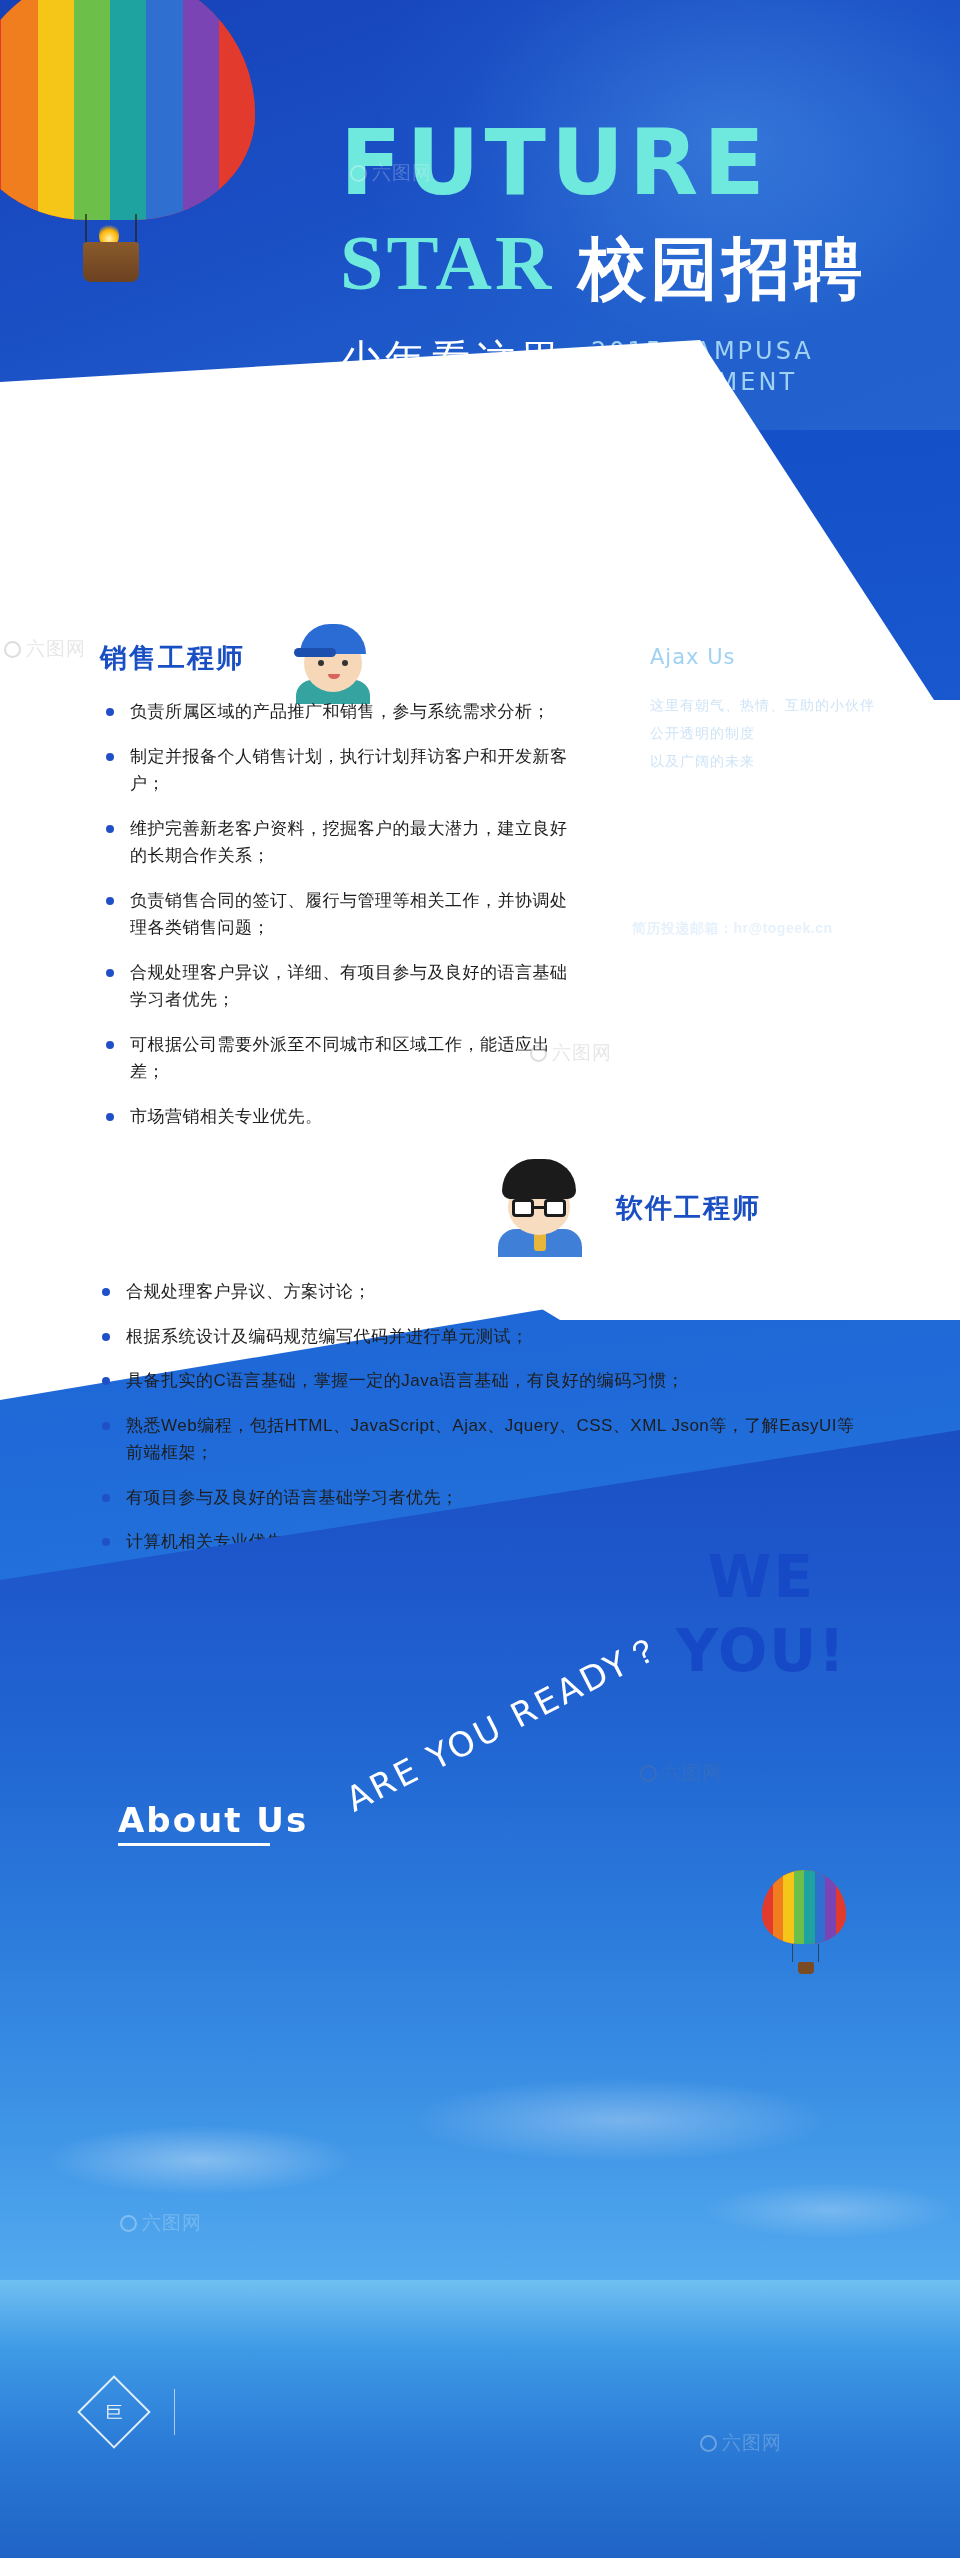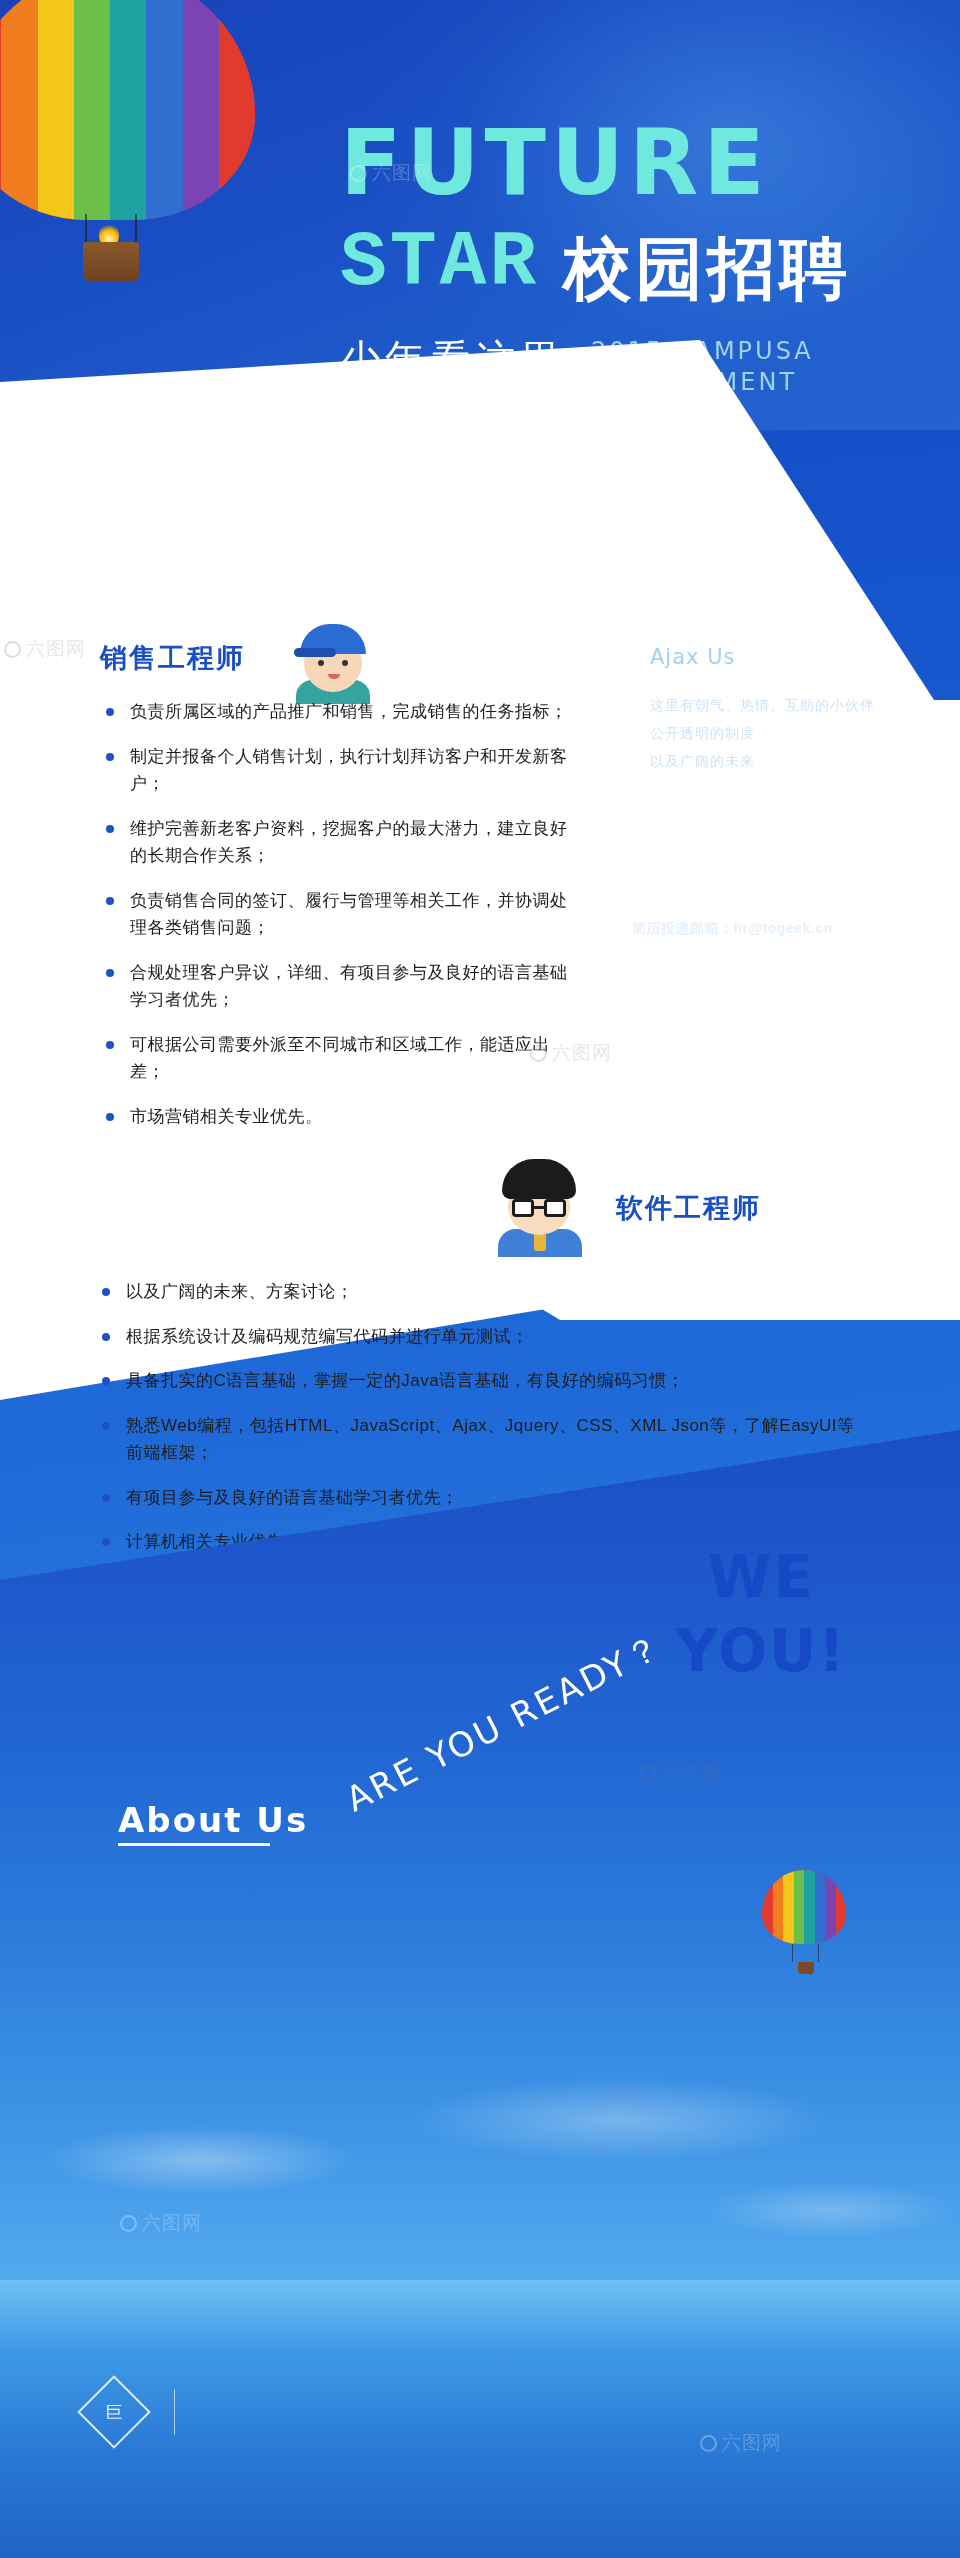--- a/index.html
+++ b/index.html
@@ -80,21 +80,21 @@
     color: #6fe8dd;
     line-height: 0.95;
     font-family: "DejaVu Sans", sans-serif;
   }
   .h-row2 { display: flex; align-items: flex-end; margin-top: 18px; }
   .h-star {
     font-size: 78px;
     font-weight: 800;
     color: #6fe8dd;
     letter-spacing: 3px;
-    font-family: Liberation Mono, monospace;
+    font-family: Liberation Serif, serif;
     line-height: 1;
   }
   .h-cn {
     font-size: 68px;
     font-weight: 700;
     color: #ffffff;
     letter-spacing: 4px;
     margin-left: 24px;
     line-height: 1;
   }
@@ -400,21 +400,21 @@
     <div class="av-eye" style="left:28px;"></div>
     <div class="av-eye" style="left:52px;"></div>
     <div class="av-mouth"></div>
     <div class="av-cap"></div>
     <div class="av-cap-brim"></div>
   </div>
 
   <div class="job1">
     <div class="job-title">销售工程师</div>
     <ul class="job-list">
-      <li>负责所属区域的产品推广和销售，完成销售的任务指标；</li>
+      <li>负责所属区域的产品推广和销售，参与系统需求分析；</li>
       <li>制定并报备个人销售计划，执行计划拜访客户和开发新客户；</li>
       <li>维护完善新老客户资料，挖掘客户的最大潜力，建立良好的长期合作关系；</li>
       <li>负责销售合同的签订、履行与管理等相关工作，并协调处理各类销售问题；</li>
       <li>合规处理客户异议，详细、有项目参与及良好的语言基础学习者优先；</li>
       <li>可根据公司需要外派至不同城市和区域工作，能适应出差；</li>
       <li>市场营销相关专业优先。</li>
     </ul>
   </div>
 
   <div class="avatar2">
@@ -423,21 +423,21 @@
     <div class="a2-face"></div>
     <div class="a2-hair"></div>
     <div class="a2-glass" style="left:22px;"></div>
     <div class="a2-glass" style="left:54px;"></div>
     <div class="a2-bridge"></div>
   </div>
 
   <div class="job2">
     <div class="job-title">软件工程师</div>
     <ul class="job-list">
-      <li>以及广阔的未来、方案讨论；</li>
+      <li>合规处理客户异议、方案讨论；</li>
       <li>根据系统设计及编码规范编写代码并进行单元测试；</li>
       <li>具备扎实的C语言基础，掌握一定的Java语言基础，有良好的编码习惯；</li>
       <li>熟悉Web编程，包括HTML、JavaScript、Ajax、Jquery、CSS、XML Json等，了解EasyUI等前端框架；</li>
       <li>有项目参与及良好的语言基础学习者优先；</li>
       <li>计算机相关专业优先。</li>
     </ul>
   </div>
 
   <div class="lower-blue"></div>
   <div class="clouds"></div>

